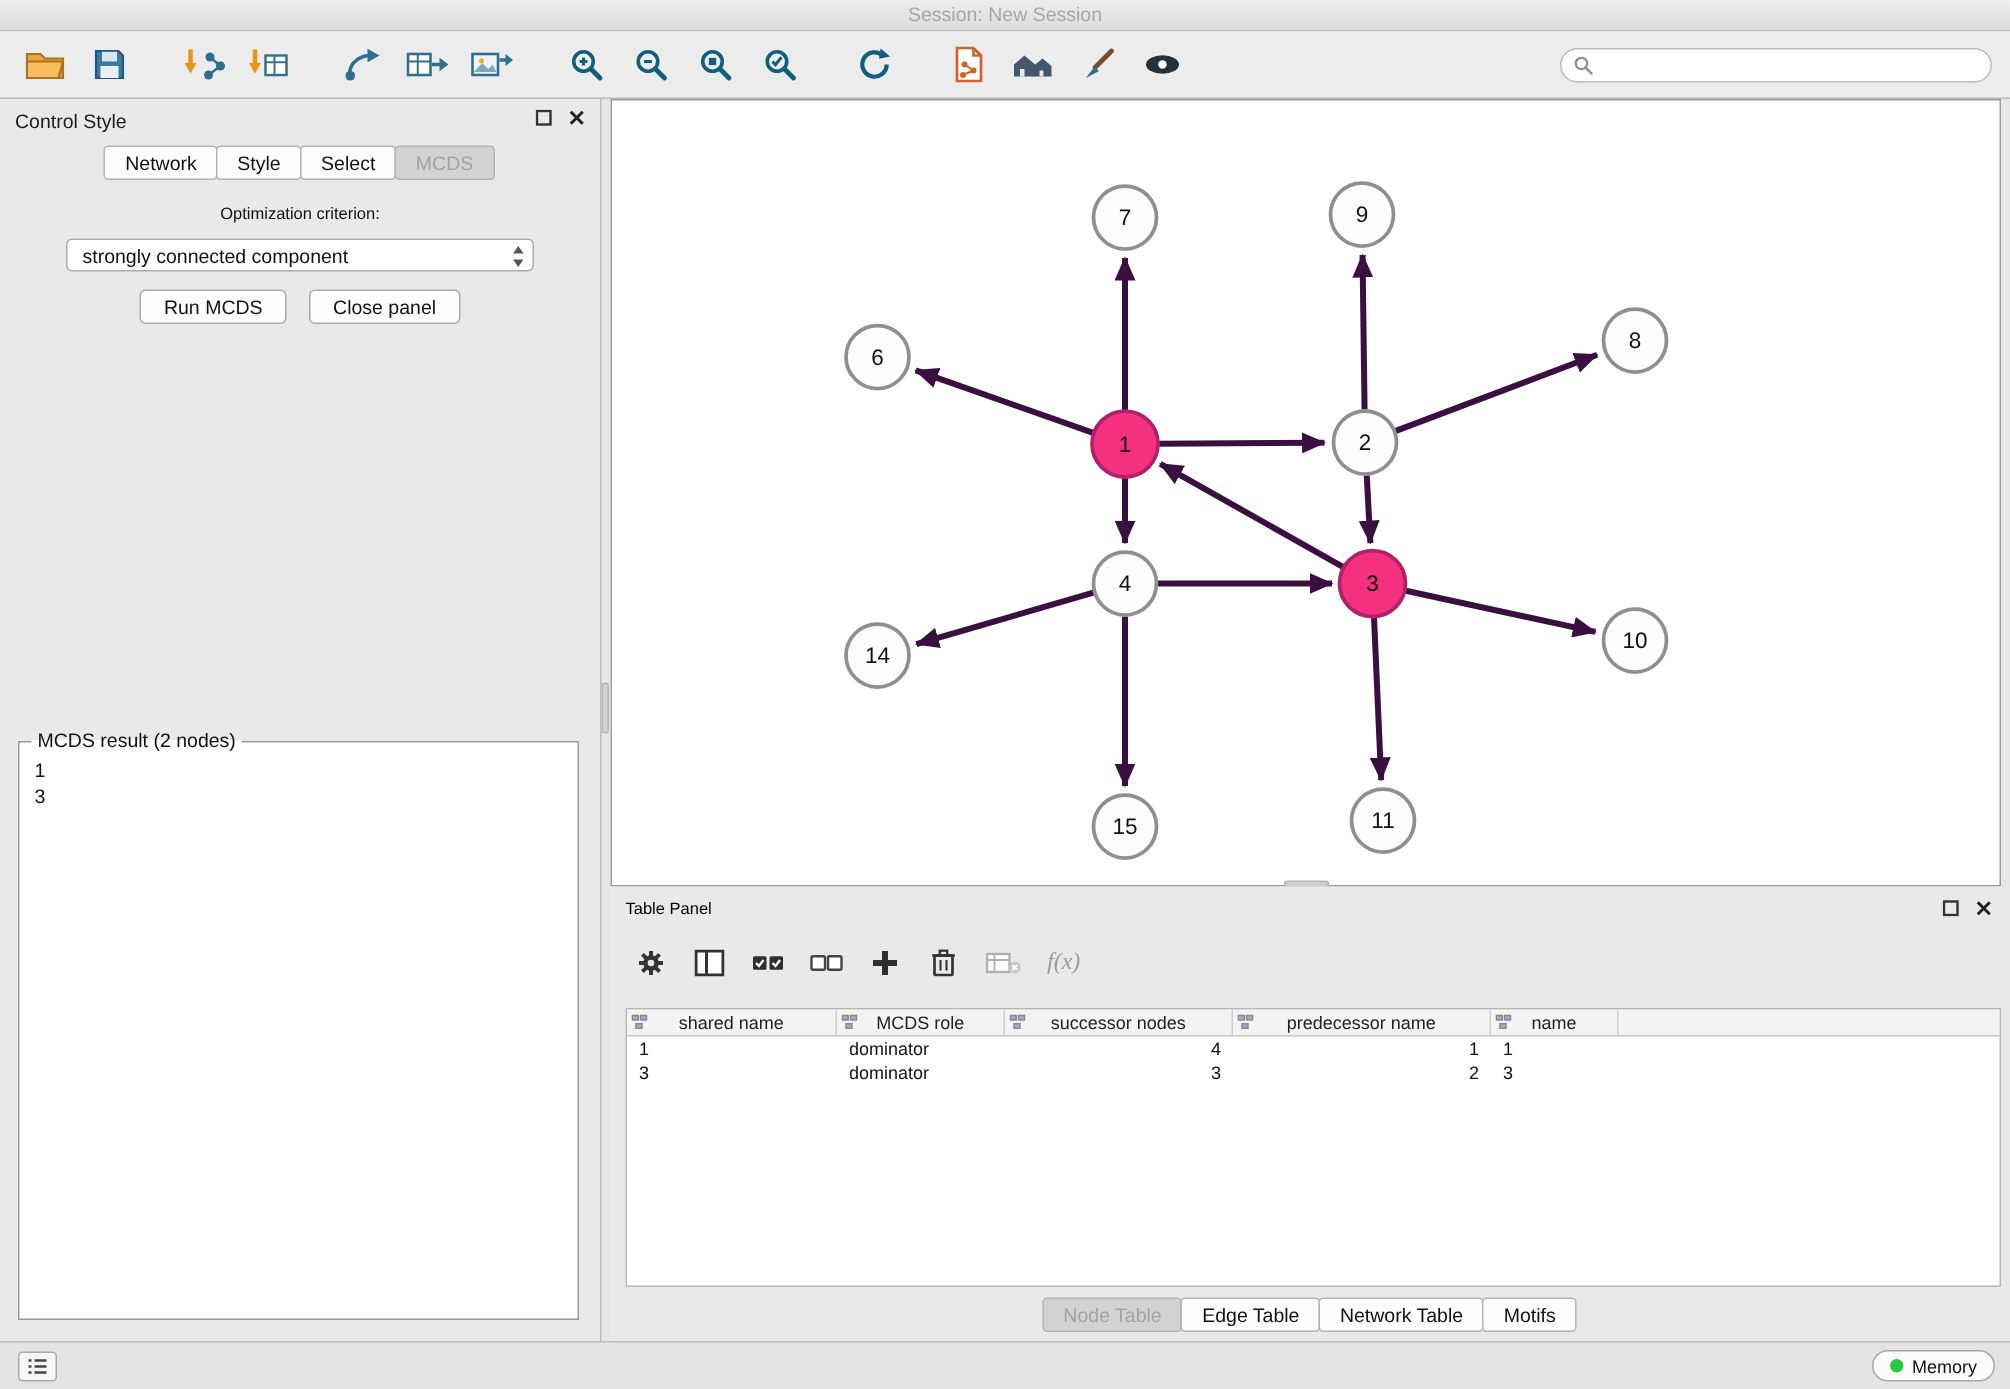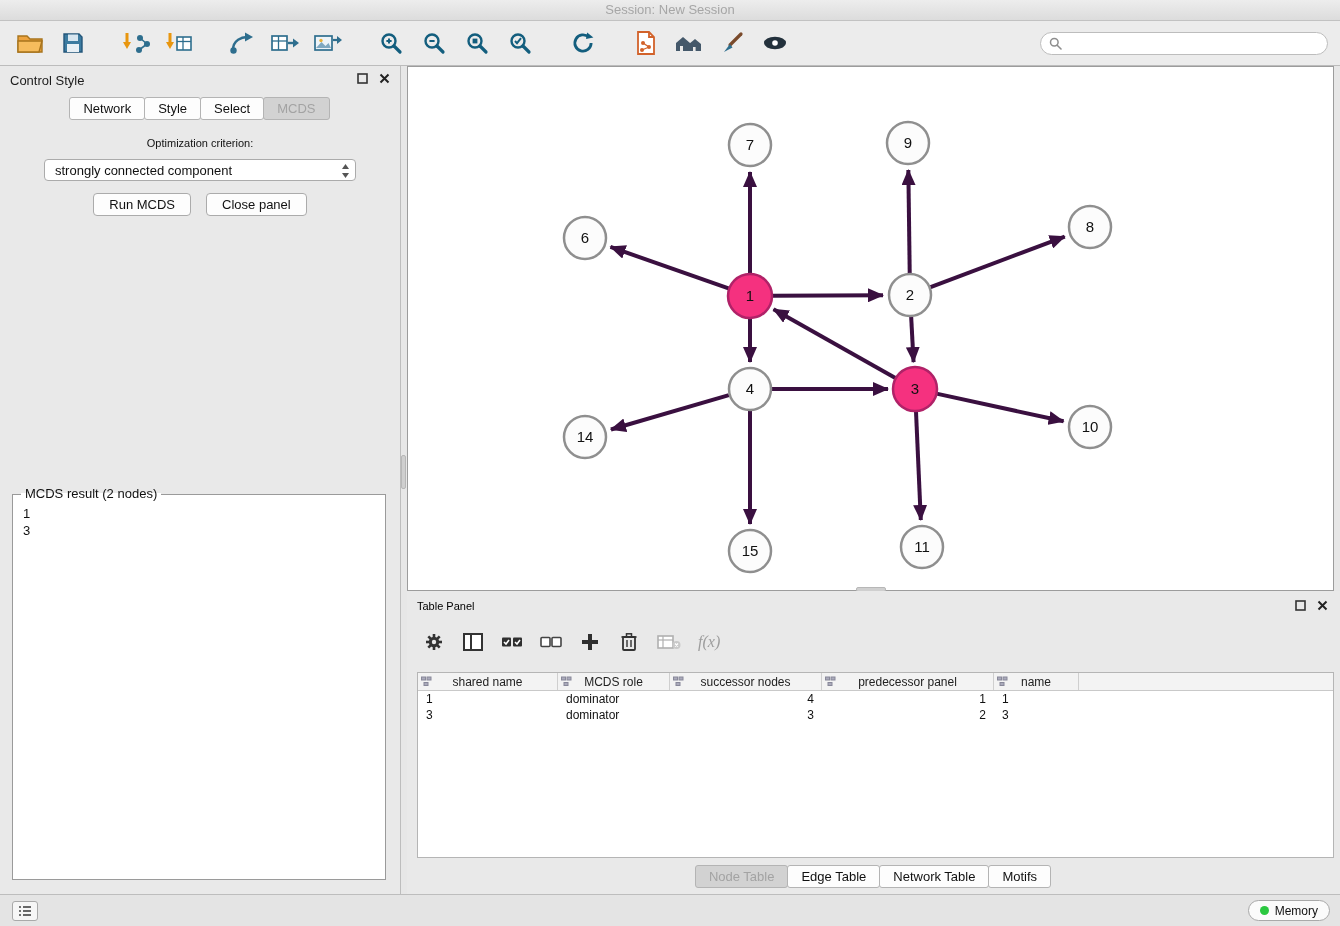--- a/index.html
+++ b/index.html
@@ -423,21 +423,21 @@
             <rect x="3" y="6.5" width="4" height="3" fill="#aab" stroke="#889"></rect>
           </svg>
           <span>successor nodes</span>
         </div>
         <div class="th c3">
           <svg width="11" height="11" viewBox="0 0 11 11">
             <rect x="0.5" y="1" width="4" height="3" fill="#aab" stroke="#889"></rect>
             <rect x="6" y="1" width="4" height="3" fill="#aab" stroke="#889"></rect>
             <rect x="3" y="6.5" width="4" height="3" fill="#aab" stroke="#889"></rect>
           </svg>
-          <span>predecessor panel</span>
+          <span>predecessor name</span>
         </div>
         <div class="th c4">
           <svg width="11" height="11" viewBox="0 0 11 11">
             <rect x="0.5" y="1" width="4" height="3" fill="#aab" stroke="#889"></rect>
             <rect x="6" y="1" width="4" height="3" fill="#aab" stroke="#889"></rect>
             <rect x="3" y="6.5" width="4" height="3" fill="#aab" stroke="#889"></rect>
           </svg>
           <span>name</span>
         </div>
       </div>

